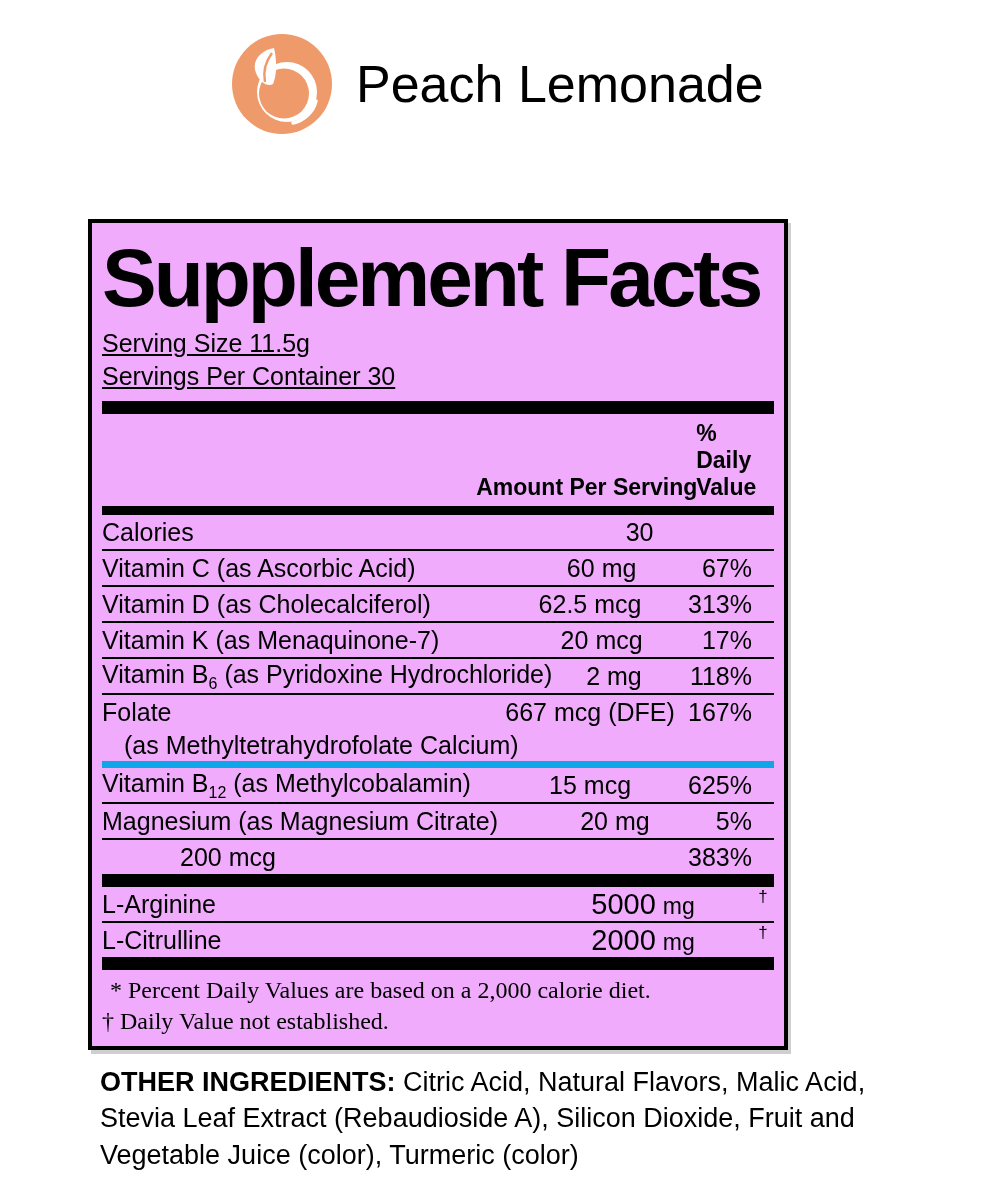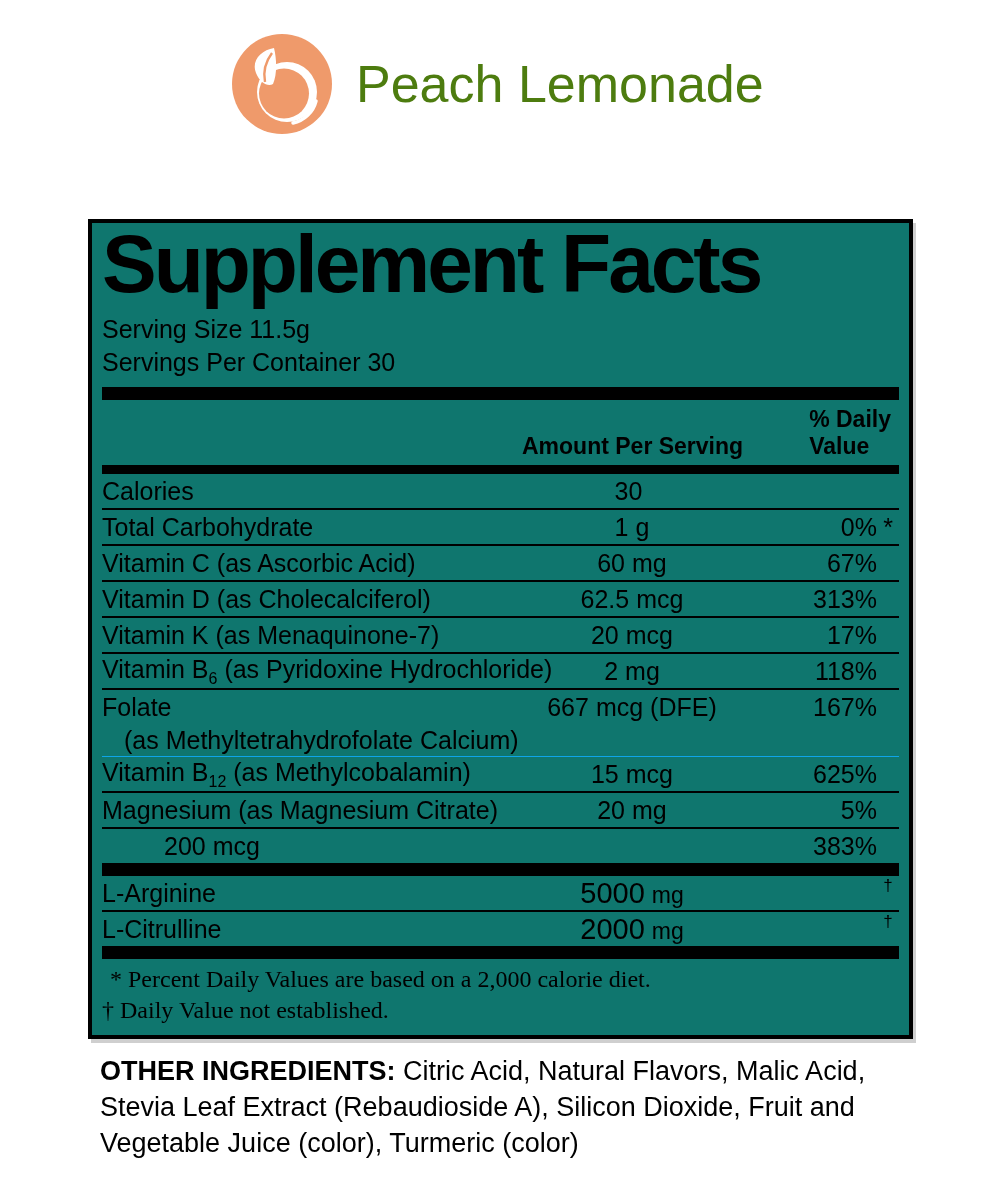--- a/index.html
+++ b/index.html
@@ -8,59 +8,59 @@
     background:#ffffff;
     color:#000;
     font-family:"Liberation Sans", sans-serif;
     overflow:hidden;
   }
 
   
   .brand { display:flex; align-items:center; padding:33px 0 0 232px; height:102px; }
   .logo { width:100px; height:100px; display:block; }
   .logo svg { display:block; }
-  .brand-name { font-size:52px; color:#4d7c0f; margin-left:24px; white-space:nowrap; }
+  .brand-name { font-size:52px; color:#000000; margin-left:24px; white-space:nowrap; }
 
   
   .panel {
     box-sizing:border-box;
-    width:825px;
+    width:700px;
     margin:84px 0 0 88px;
     border:4px solid #000;
-    padding:2px 10px 4px 10px;
-    background:#0f766e;
+    padding:16px 10px 4px 10px;
+    background:#f0abfc;
     box-shadow:3px 4px 0 #cfcfcf;
   }
   .title {
     margin:0;
     font-size:82px;
     font-weight:bold;
     letter-spacing:-3px;
     line-height:0.95;
     white-space:nowrap;
   }
   .serving-block { margin-top:10px; }
-  .serving-line { font-size:25px; line-height:1.32; }
+  .serving-line { font-size:25px; line-height:1.32;text-decoration:underline; }
 
   .bar { background:#000; width:100%; }
   .bar-thick { height:13px; }
   .bar-med { height:9px; }
   .mt8 { margin-top:8px; }
 
   
   .hdr-row { display:flex; align-items:flex-end; padding:6px 0 5px 0; font-size:23px; font-weight:bold; }
   .col-label { width:420px; white-space:nowrap; overflow:visible; }
-  .col-amt { width:220px; text-align:center; white-space:nowrap; }
+  .col-amt { width:220px; text-align:center; white-space:nowrap;margin-left:16px; }
   .col-dv { flex:1; display:flex; justify-content:flex-end; align-items:center; white-space:nowrap; }
   .hdr-dv { margin-left:auto; line-height:1.18; padding-right:8px; }
 
   
   .row { display:flex; align-items:center; height:34px; border-bottom:2px solid #000; font-size:25px; }
   .row.no-line { border-bottom:none; }
-  .rowgroup { border-bottom:1px solid #0ea5e9; }
+  .rowgroup { border-bottom:7px solid #0ea5e9; }
   .rowgroup .row { border-bottom:none; }
   .subline { font-size:25px; padding-left:22px; height:32px; display:flex; align-items:center; }
 
   .unit { margin-left:7px; }
   .pct { text-align:right; }
   .mark { width:22px; text-align:center; }
 
   .amino .num { font-size:29px; }
   .amino .unit { font-size:23px; }
   .amino .mark { font-size:17px; position:relative; top:-7px; }
@@ -124,28 +124,20 @@
 
   <div class="row">
     <div class="col-label"><span>Calories</span></div>
     <div class="col-amt"><span class="num">30</span><span class="unit"></span></div>
     <div class="col-dv">
         <span class="pct"></span>
         <span class="mark"></span>
       </div>
   </div>
 
-  <div class="row">
-    <div class="col-label"><span>Total Carbohydrate</span></div>
-    <div class="col-amt"><span class="num">1</span><span class="unit">g</span></div>
-    <div class="col-dv">
-        <span class="pct">0%</span>
-        <span class="mark">*</span>
-      </div>
-  </div>
 
   <div class="row">
     <div class="col-label"><span>Vitamin C (as Ascorbic Acid)</span></div>
     <div class="col-amt"><span class="num">60</span><span class="unit">mg</span></div>
     <div class="col-dv">
         <span class="pct">67%</span>
         <span class="mark"></span>
       </div>
   </div>
 

